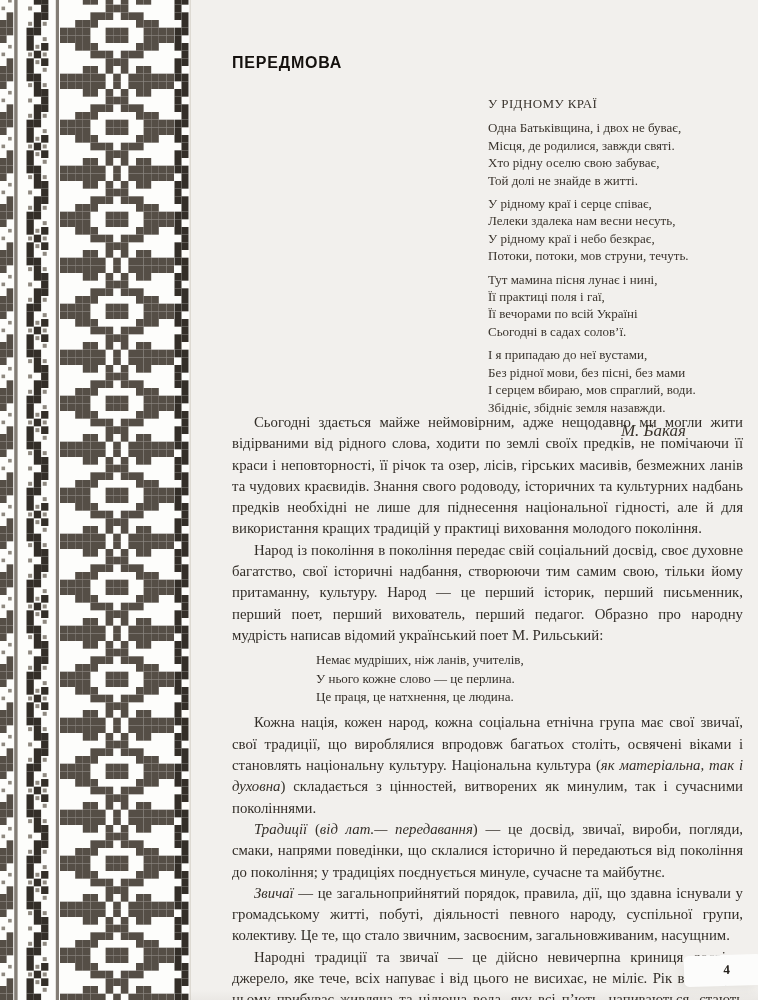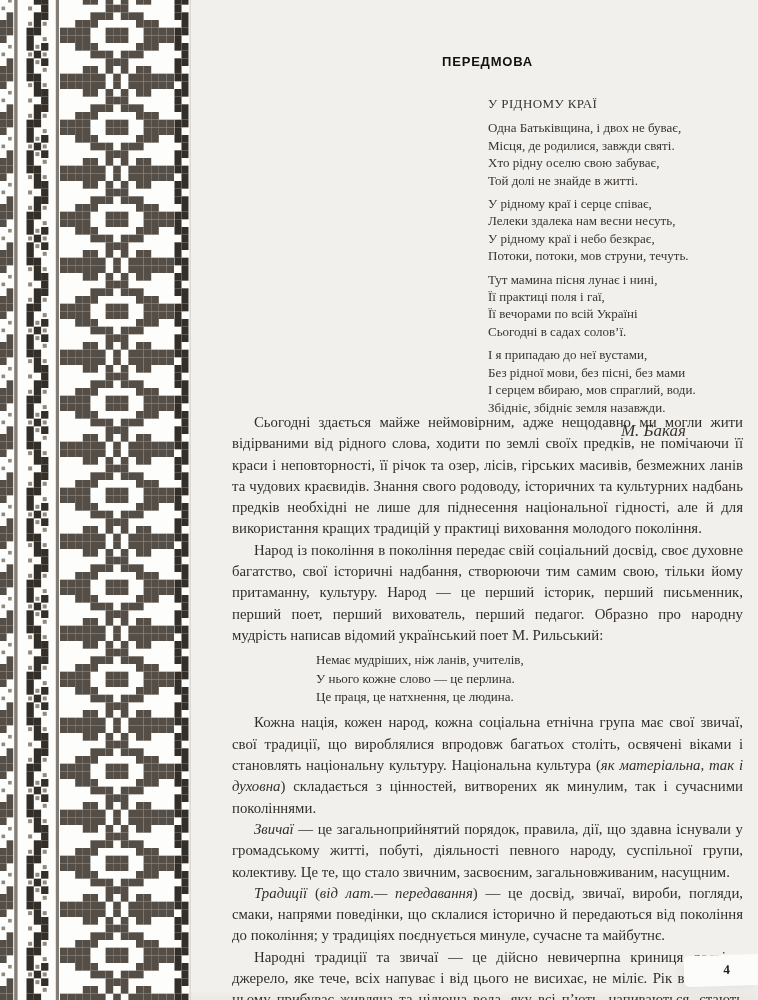--- a/index.html
+++ b/index.html
@@ -6,23 +6,23 @@
   .page {
     position:relative; width:758px; height:1000px;
     background:#f2f0ed; overflow:hidden;
     font-family:"Liberation Serif", serif;
     color:#363029;
   }
   svg.border { position:absolute; left:0; top:0; display:block; }
 
   .chapter-title {
     position:absolute; top:54px; left:232px; width:511px;
-    margin:0; text-align:center;
+    margin:0; 
     font-family:"Liberation Sans", sans-serif;
-    font-weight:700; font-size:13px; letter-spacing:0.8px;
+    font-weight:700; font-size:16px; letter-spacing:0.8px;
     color:#15110e;
   }
 
   .poem {
     position:absolute; top:95px; left:488px; width:220px;
     font-size:13px; line-height:17.4px; color:#3a342d;
   }
   .poem h2 {
     margin:0 0 7px 0; 
     font-size:13px; font-weight:400; letter-spacing:0.4px;
@@ -2249,22 +2249,22 @@
 
   <section class="bodytext">
     <p><span>Сьогодні здається майже неймовірним, адже нещодавно ми могли жити відірваними від рідного слова, ходити по землі своїх предків, не помічаючи її краси і неповторності, її річок та озер, лісів, гірських масивів, безмежних ланів та чудових краєвидів. Знання свого родоводу, історичних та культурних надбань предків необхідні не лише для піднесення національної гідності, але й для використання кращих традицій у практиці виховання молодого покоління.</span></p>
     <p><span>Народ із покоління в покоління передає свій соціальний досвід, своє духовне багатство, свої історичні надбання, створюючи тим самим свою, тільки йому притаманну, культуру. Народ — це перший історик, перший письменник, перший поет, перший вихователь, перший педагог. Образно про народну мудрість написав відомий український поет М. Рильський:</span></p>
     <div class="verse-quote">
         <div>Немає мудріших, ніж ланів, учителів,</div>
         <div>У нього кожне слово — це перлина.</div>
         <div>Це праця, це натхнення, це людина.</div>
       </div>
     <p><span>Кожна нація, кожен народ, кожна соціальна етнічна група має свої звичаї, свої традиції, що вироблялися впродовж багатьох століть, освячені віками і становлять національну культуру. Національна культура (</span><i>як матеріальна, так і духовна</i><span>) складається з цінностей, витворених як минулим, так і сучасними поколіннями.</span></p>
+    <p><i>Традиції</i><span> (</span><i>від лат.— передавання</i><span>) — це досвід, звичаї, вироби, погляди, смаки, напрями поведінки, що склалися історично й передаються від покоління до покоління; у традиціях поєднується минуле, сучасне та майбутнє.</span></p>
     <p><i>Звичаї</i><span> — це загальноприйнятий порядок, правила, дії, що здавна існували у громадському житті, побуті, діяльності певного народу, суспільної групи, колективу. Це те, що стало звичним, засвоєним, загальновживаним, насущним.</span></p>
-    <p><i>Традиції</i><span> (</span><i>від лат.— передавання</i><span>) — це досвід, звичаї, вироби, погляди, смаки, напрями поведінки, що склалися історично й передаються від покоління до покоління; у традиціях поєднується минуле, сучасне та майбутнє.</span></p>
     <p><span>Народні традиції та звичаї — це дійсно невичерпна криниця досвіду, джерело, яке тече, всіх напуває і від цього не висихає, не міліє. Рік від року в ньому прибуває живляча та цілюща вода, яку всі п’ють, напиваються, стають здоровішими. Тож потрібно частіше пити зі струмків</span></p>
   </section>
 
   <div class="page-corner">
     <span class="page-number">4</span>
   </div>
   <div class="bottom-shade"></div>
 
 </div>
 

